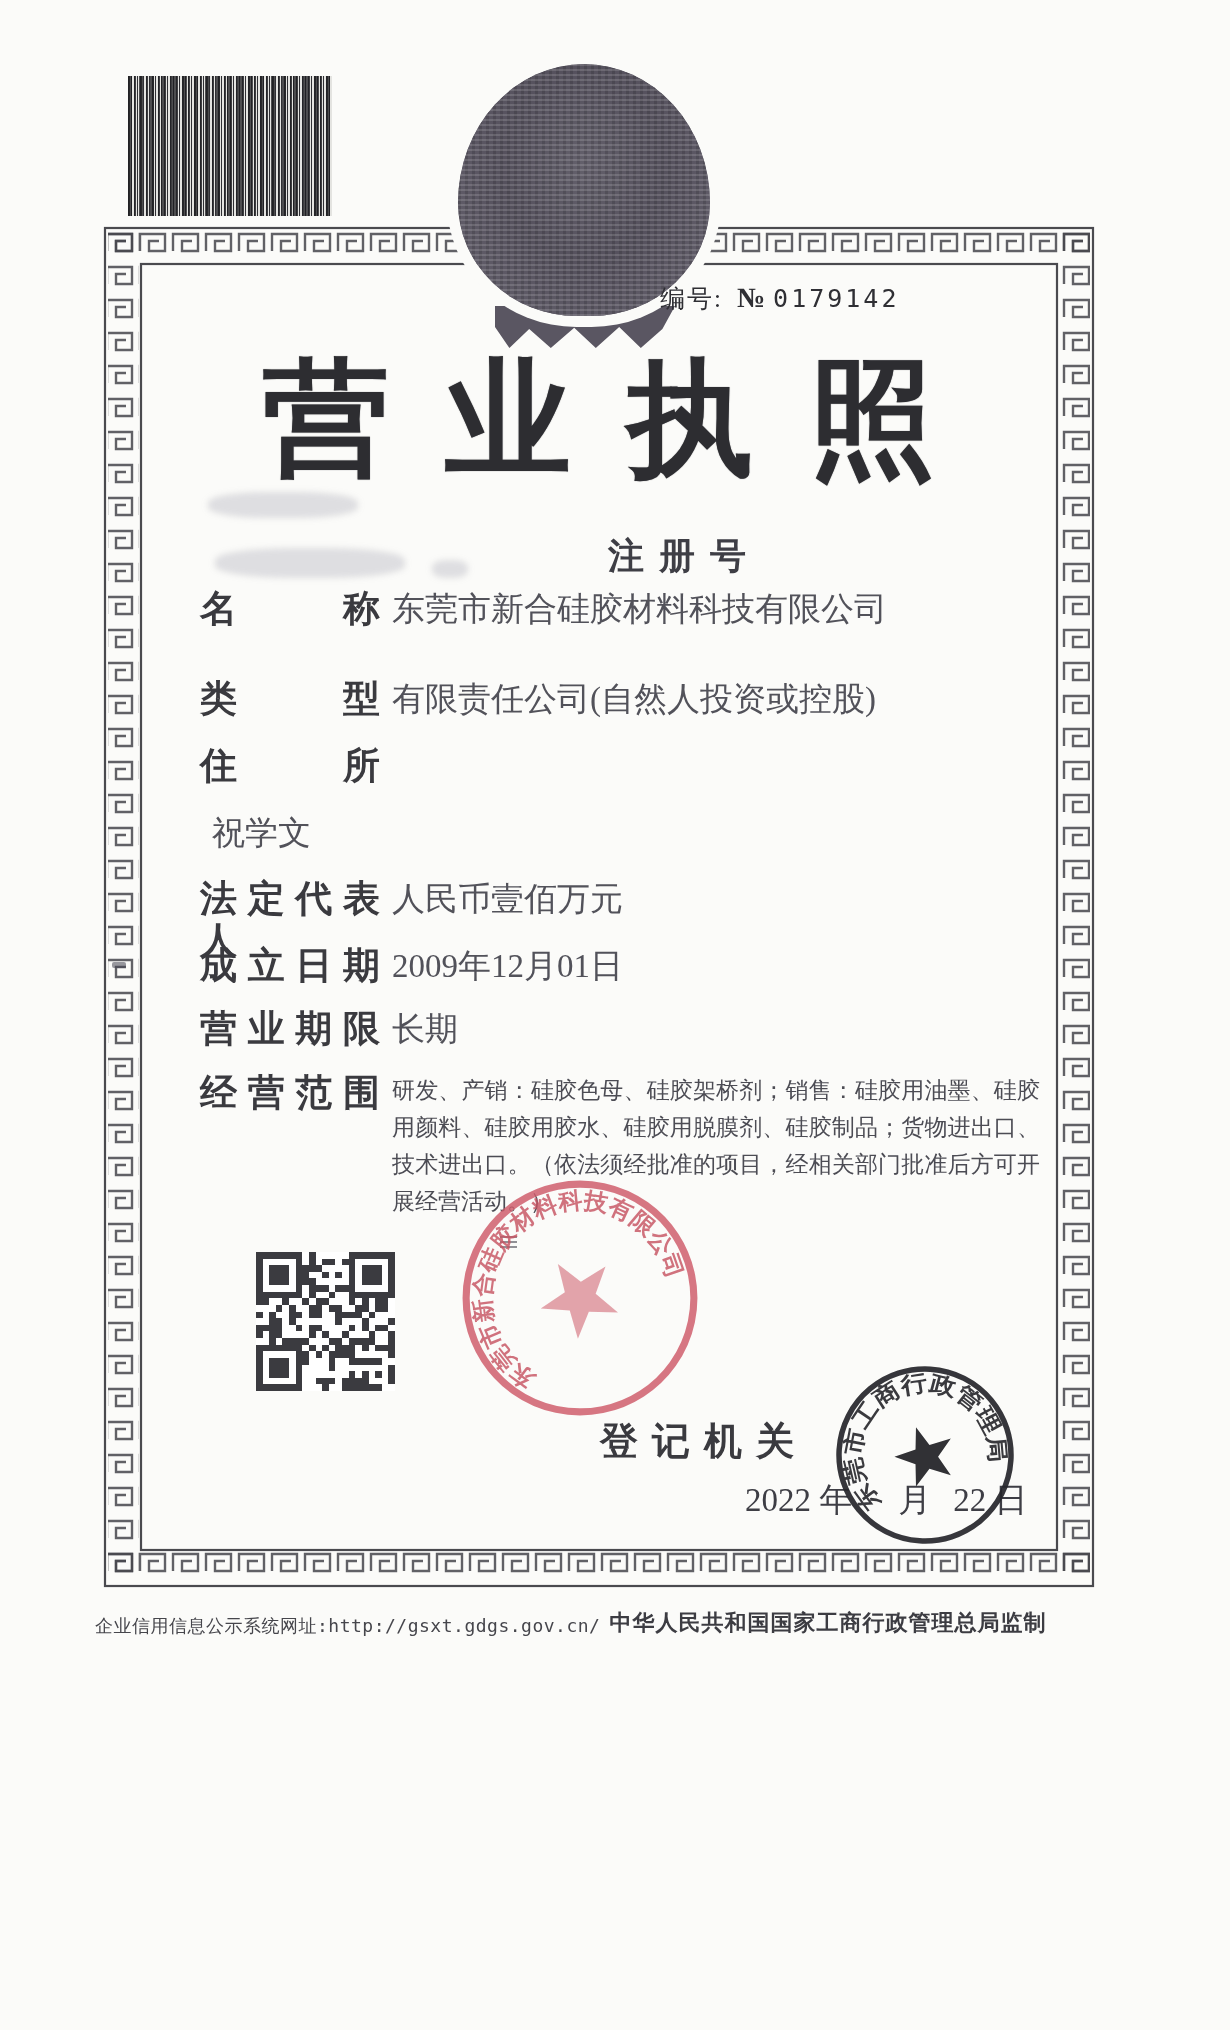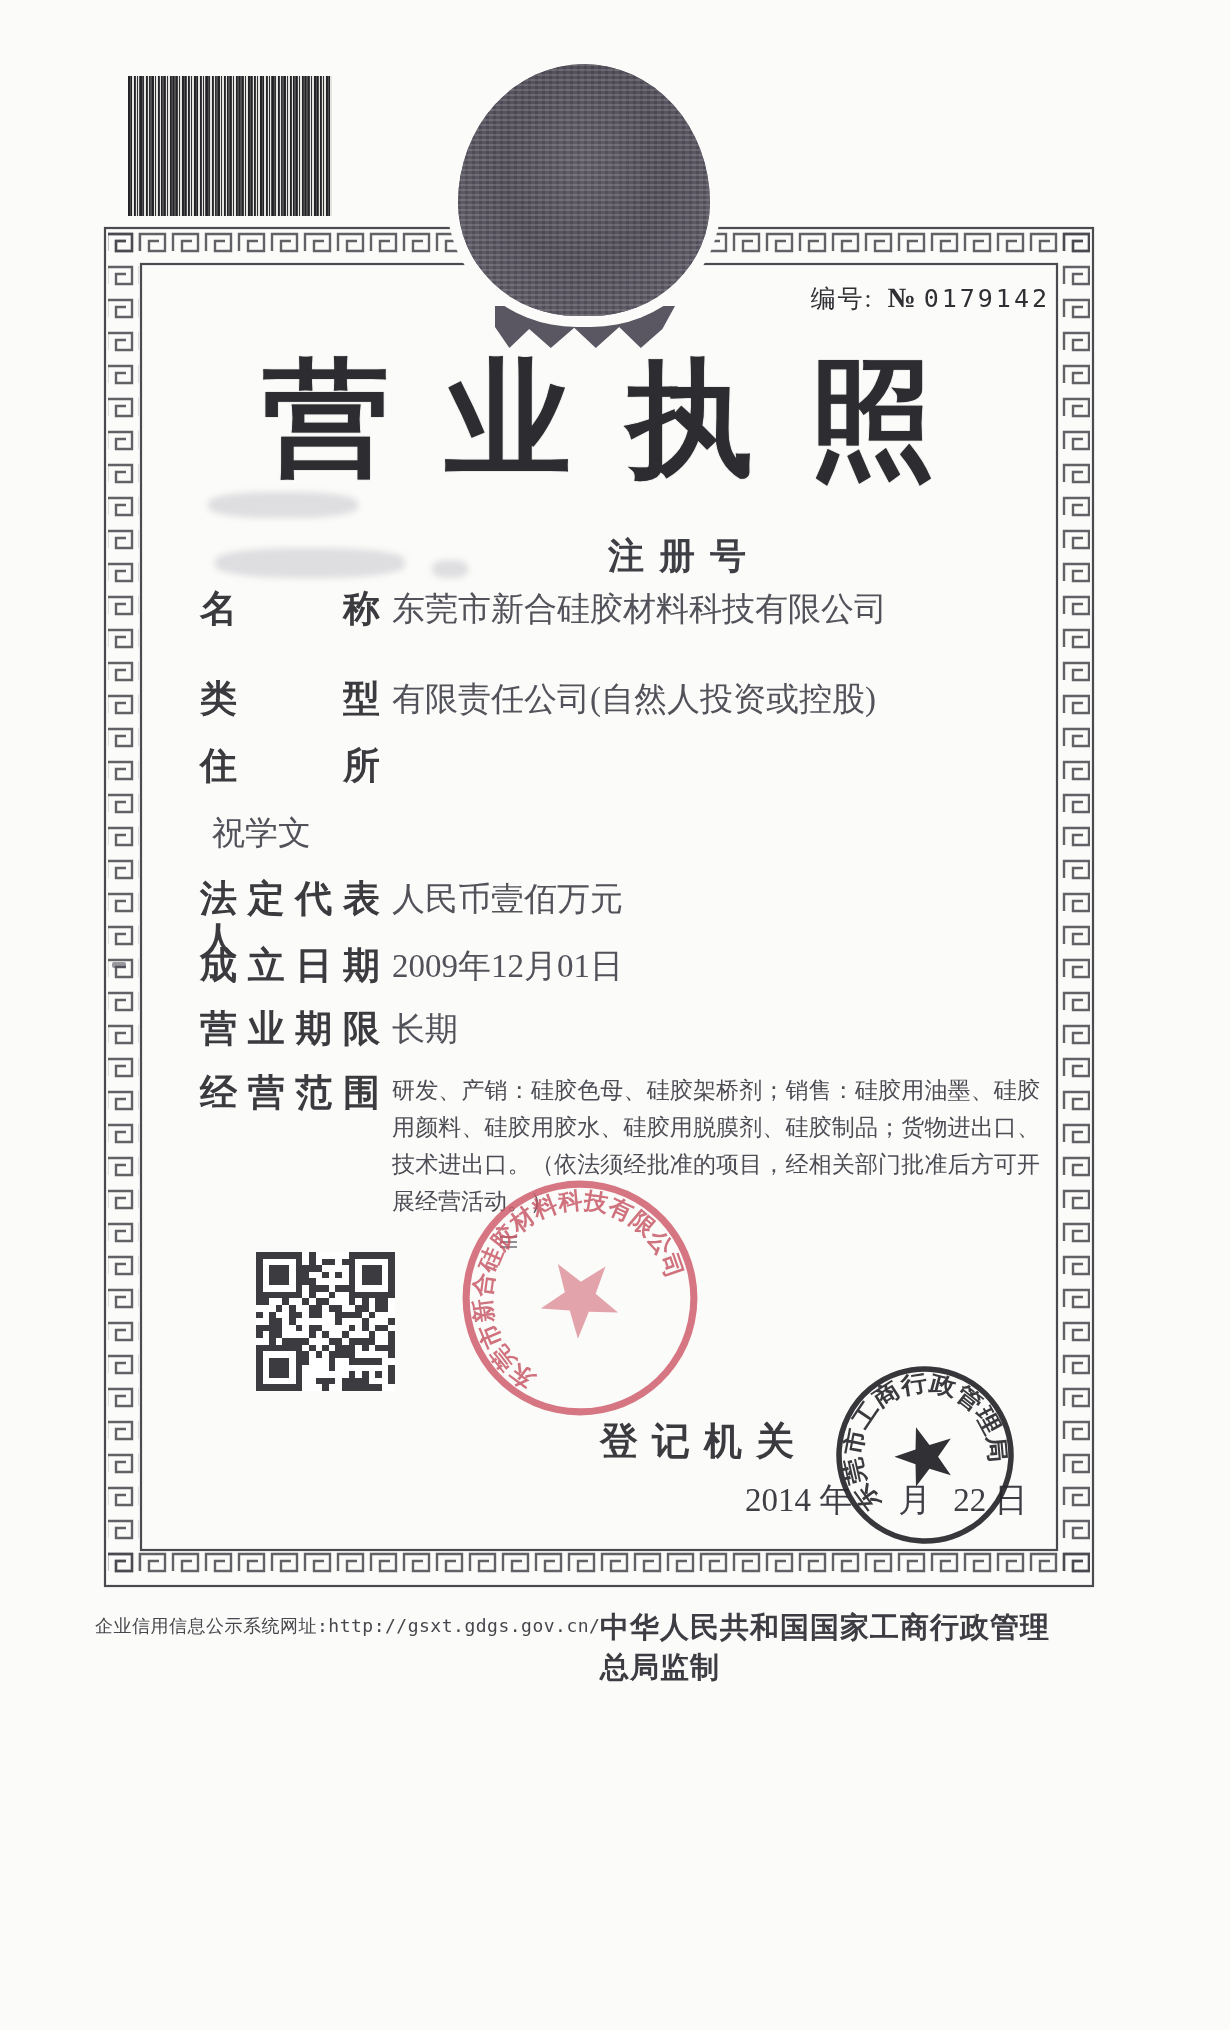--- a/index.html
+++ b/index.html
@@ -27,21 +27,21 @@
     clip-path:polygon(0 0,100% 0,93% 55%,81% 100%,69% 50%,56% 100%,44% 52%,31% 100%,19% 55%,8% 100%,0 50%);
     filter:blur(.6px);}
 
   
   .ghost{filter:blur(3px);background:rgba(112,112,128,.20);border-radius:40%;}
   .dot-artifact{left:112px;top:962px;width:14px;height:6px;background:rgba(70,70,82,.55);filter:blur(.7px);border-radius:2px;}
   .tripleline{left:500px;top:1236px;width:17px;height:12px;
     background:repeating-linear-gradient(0deg,#6d6d74 0 2px,transparent 2px 5px);opacity:.75;}
 
   
-  .serial{left:660px;top:282px;width:390px;text-align:right;font-size:25px;color:#2f2f34;letter-spacing:2px;}
+  .serial{left:660px;top:282px;width:390px;text-align:left;font-size:25px;color:#2f2f34;letter-spacing:2px;}
   .serial .nsign{font-weight:bold;font-size:28px;padding:0 6px 0 14px;}
   .serial .num{font-family:"DejaVu Sans Mono","Liberation Mono",monospace;font-size:25px;letter-spacing:3px;}
 
   
   .title{left:143px;top:346px;width:912px;text-align:center;font-size:126px;line-height:148px;
     font-weight:800;color:#2d2d31;letter-spacing:56px;margin:0;text-indent:56px;
     text-shadow:0 0 1px rgba(40,40,45,.7);}
 
   
   .regno{left:608px;top:532px;font-size:36px;color:#3e3e45;display:flex;align-items:baseline;}
@@ -64,21 +64,21 @@
   
   .qr{left:256px;top:1252px;width:139px;height:139px;background:#fff;}
   .qr i{position:absolute;background:#3b3b40;}
 
   
   .seal-red{left:458px;top:1176px;}
   .seal-black{left:830px;top:1360px;}
 
   
   .footer-left{left:95px;top:1614px;font-size:18px;color:#46464c;font-family:"DejaVu Sans Mono","Liberation Mono",monospace;letter-spacing:.5px;}
-  .footer-right{left:600px;top:1608px;width:456px;text-align:left;font-size:29px;font-weight:600;color:#3c3c42;letter-spacing:1px;}
+  .footer-right{left:600px;top:1608px;width:456px;text-align:center;font-size:22px;font-weight:600;color:#3c3c42;letter-spacing:1px;}
 </style>
 </head>
 <body>
 
 <div class="abs barcode"></div>
 
 <div class="abs emblem"></div>
 <div class="abs emblem-skirt"></div>
 
 <svg class="abs" style="left:103px;top:226px;" width="992" height="1362">
@@ -386,21 +386,21 @@
       </defs>
     <text font-size="23" font-weight="bold" fill="#c75463" style="font-family:'Liberation Serif',serif;">
       <textPath href="#arcRed" startOffset="0" textLength="352" lengthAdjust="spacingAndGlyphs">东莞市新合硅胶材料科技有限公司</textPath>
     </text>
     <polygon points="0,-40 9.4,-12.9 38,-12.4 15.2,4.9 23.5,32.4 0,16 -23.5,32.4 -15.2,4.9 -38,-12.4 -9.4,-12.9" transform="translate(120,120)" fill="#cc4f60" opacity="0.62"></polygon>
   </g>
 </svg>
 
 <div class="abs registrar">登记机关</div>
 <div class="abs dateline">
-  <span class="d-year">2014 年</span>
+  <span class="d-year">2022 年</span>
   <span class="d-month">月</span>
   <span class="d-day">22 日</span>
 </div>
 
 <svg class="abs seal-black" width="190" height="190" viewBox="0 0 190 190">
   <g transform="rotate(-18 95 95)" opacity="0.92">
     <circle cx="95" cy="95" r="86" fill="none" stroke="#26262b" stroke-width="5.5"></circle>
     <defs>
         <path id="arcBlk" d="M39.6,127 A64,64 0 1 1 150.4,127" fill="none"></path>
       </defs>

